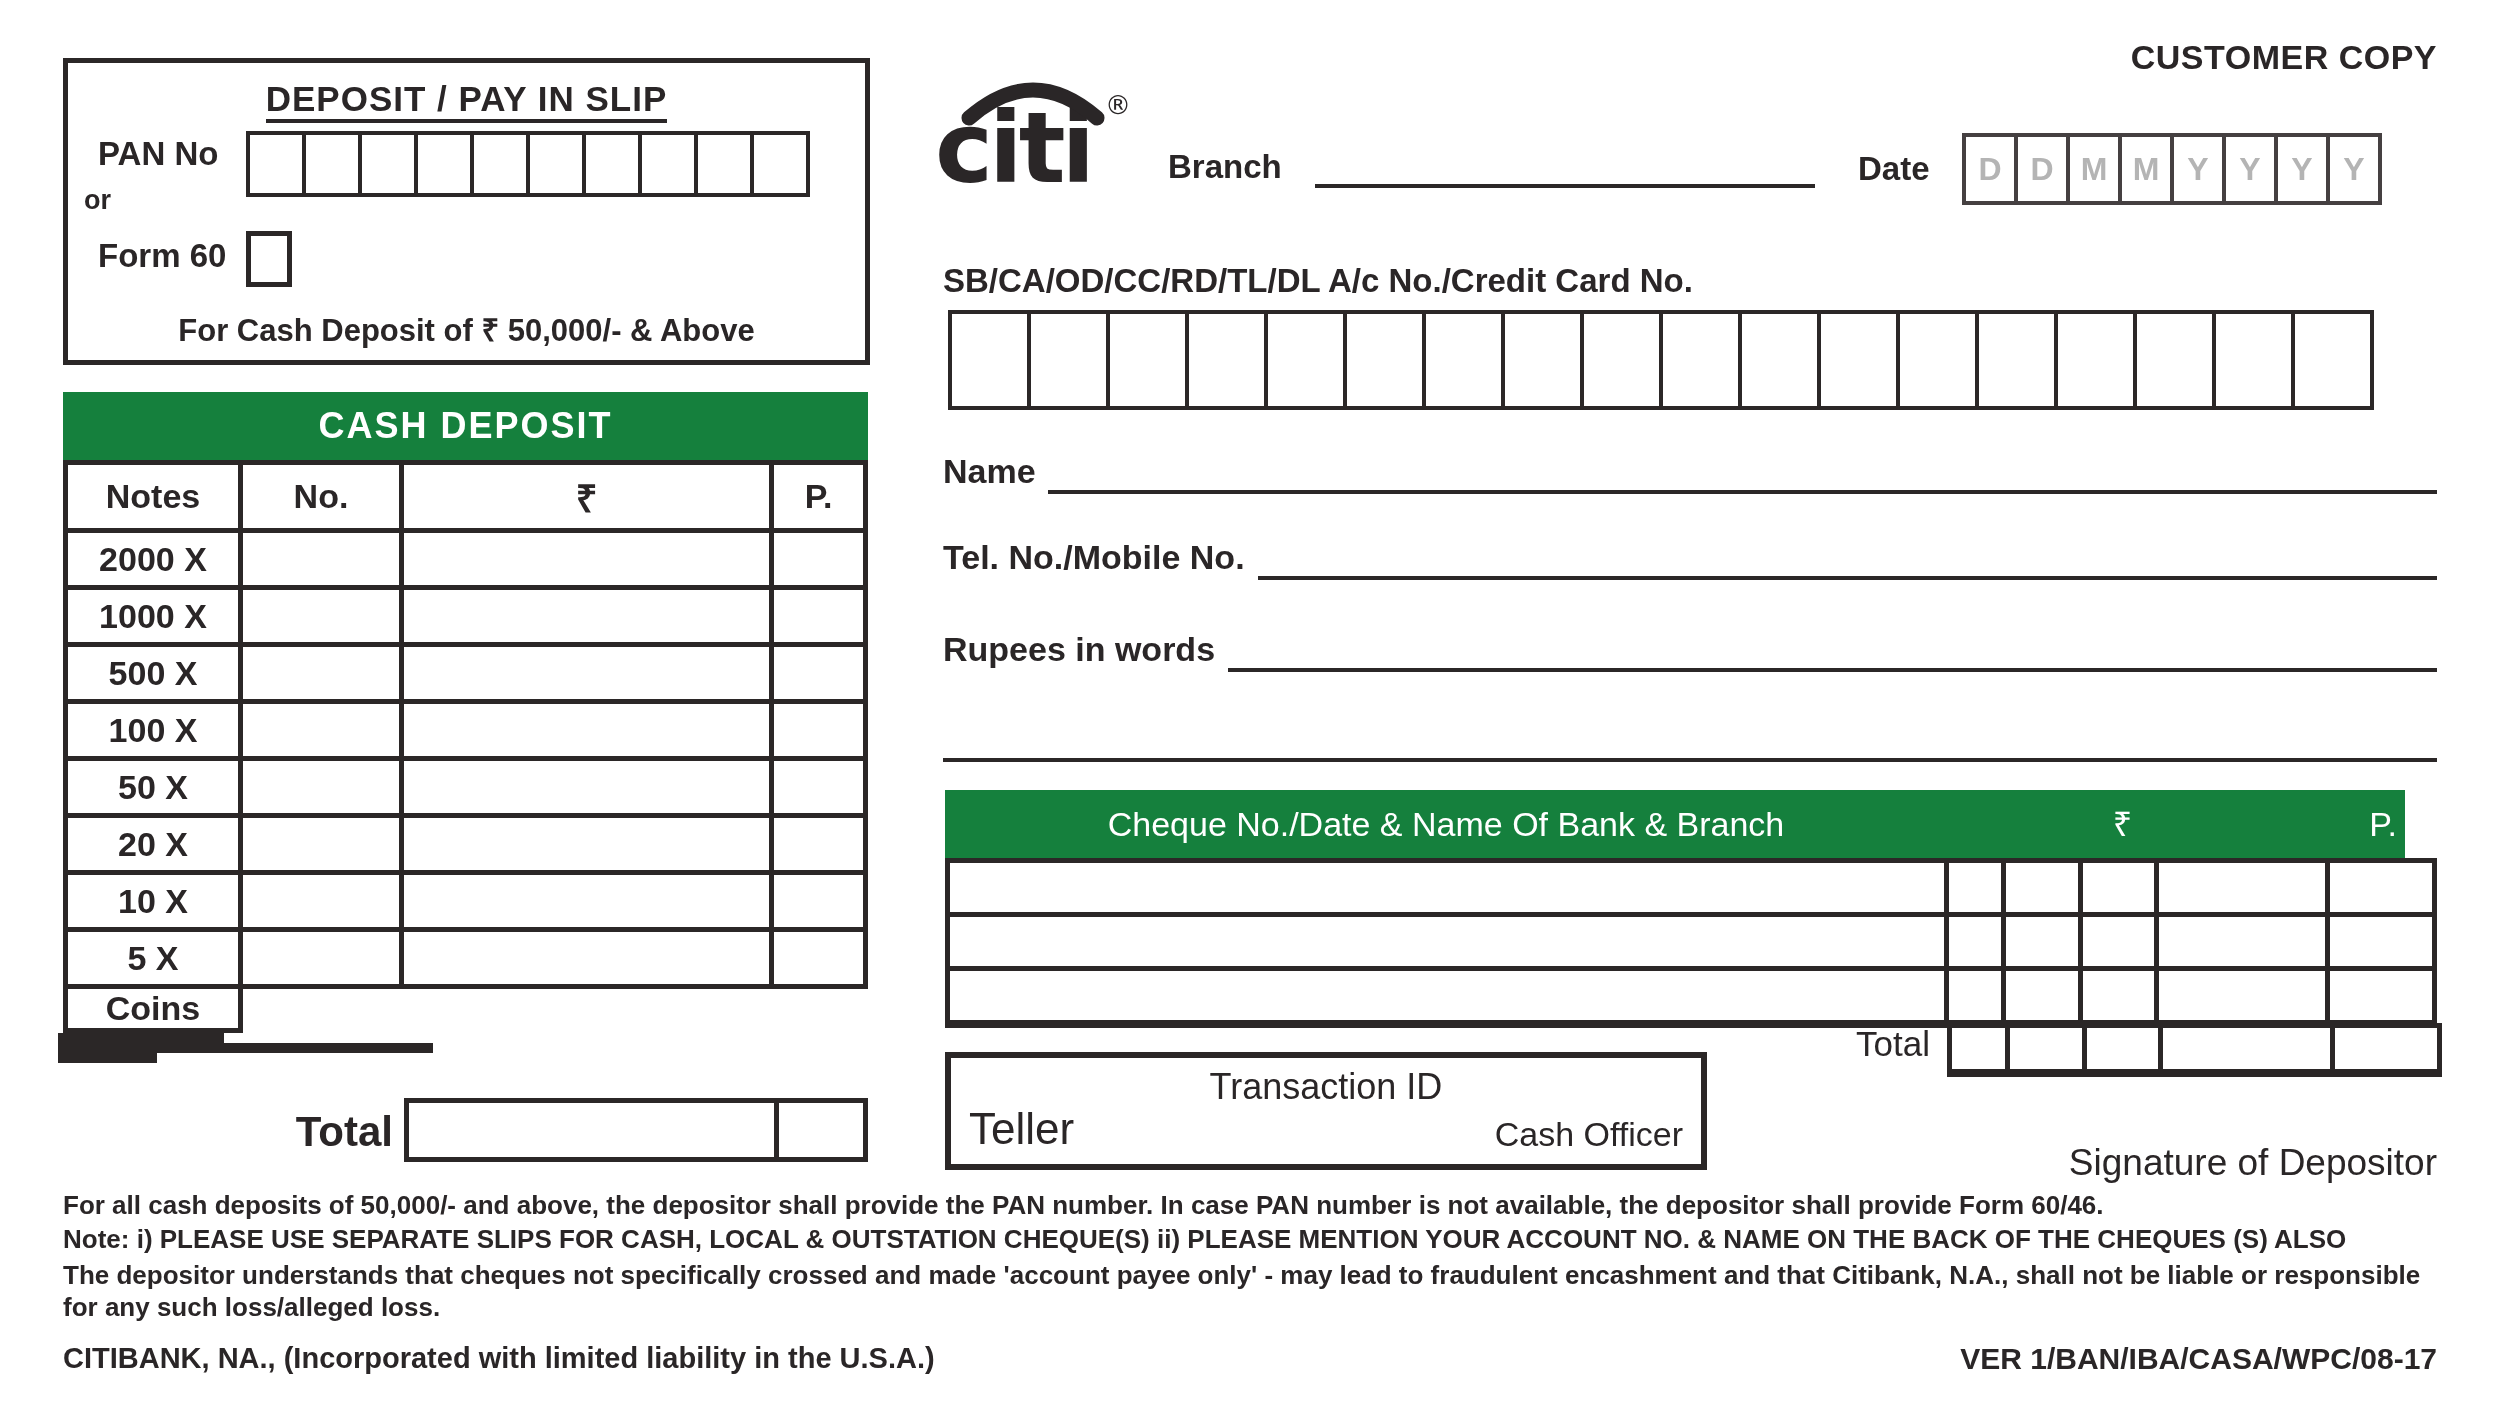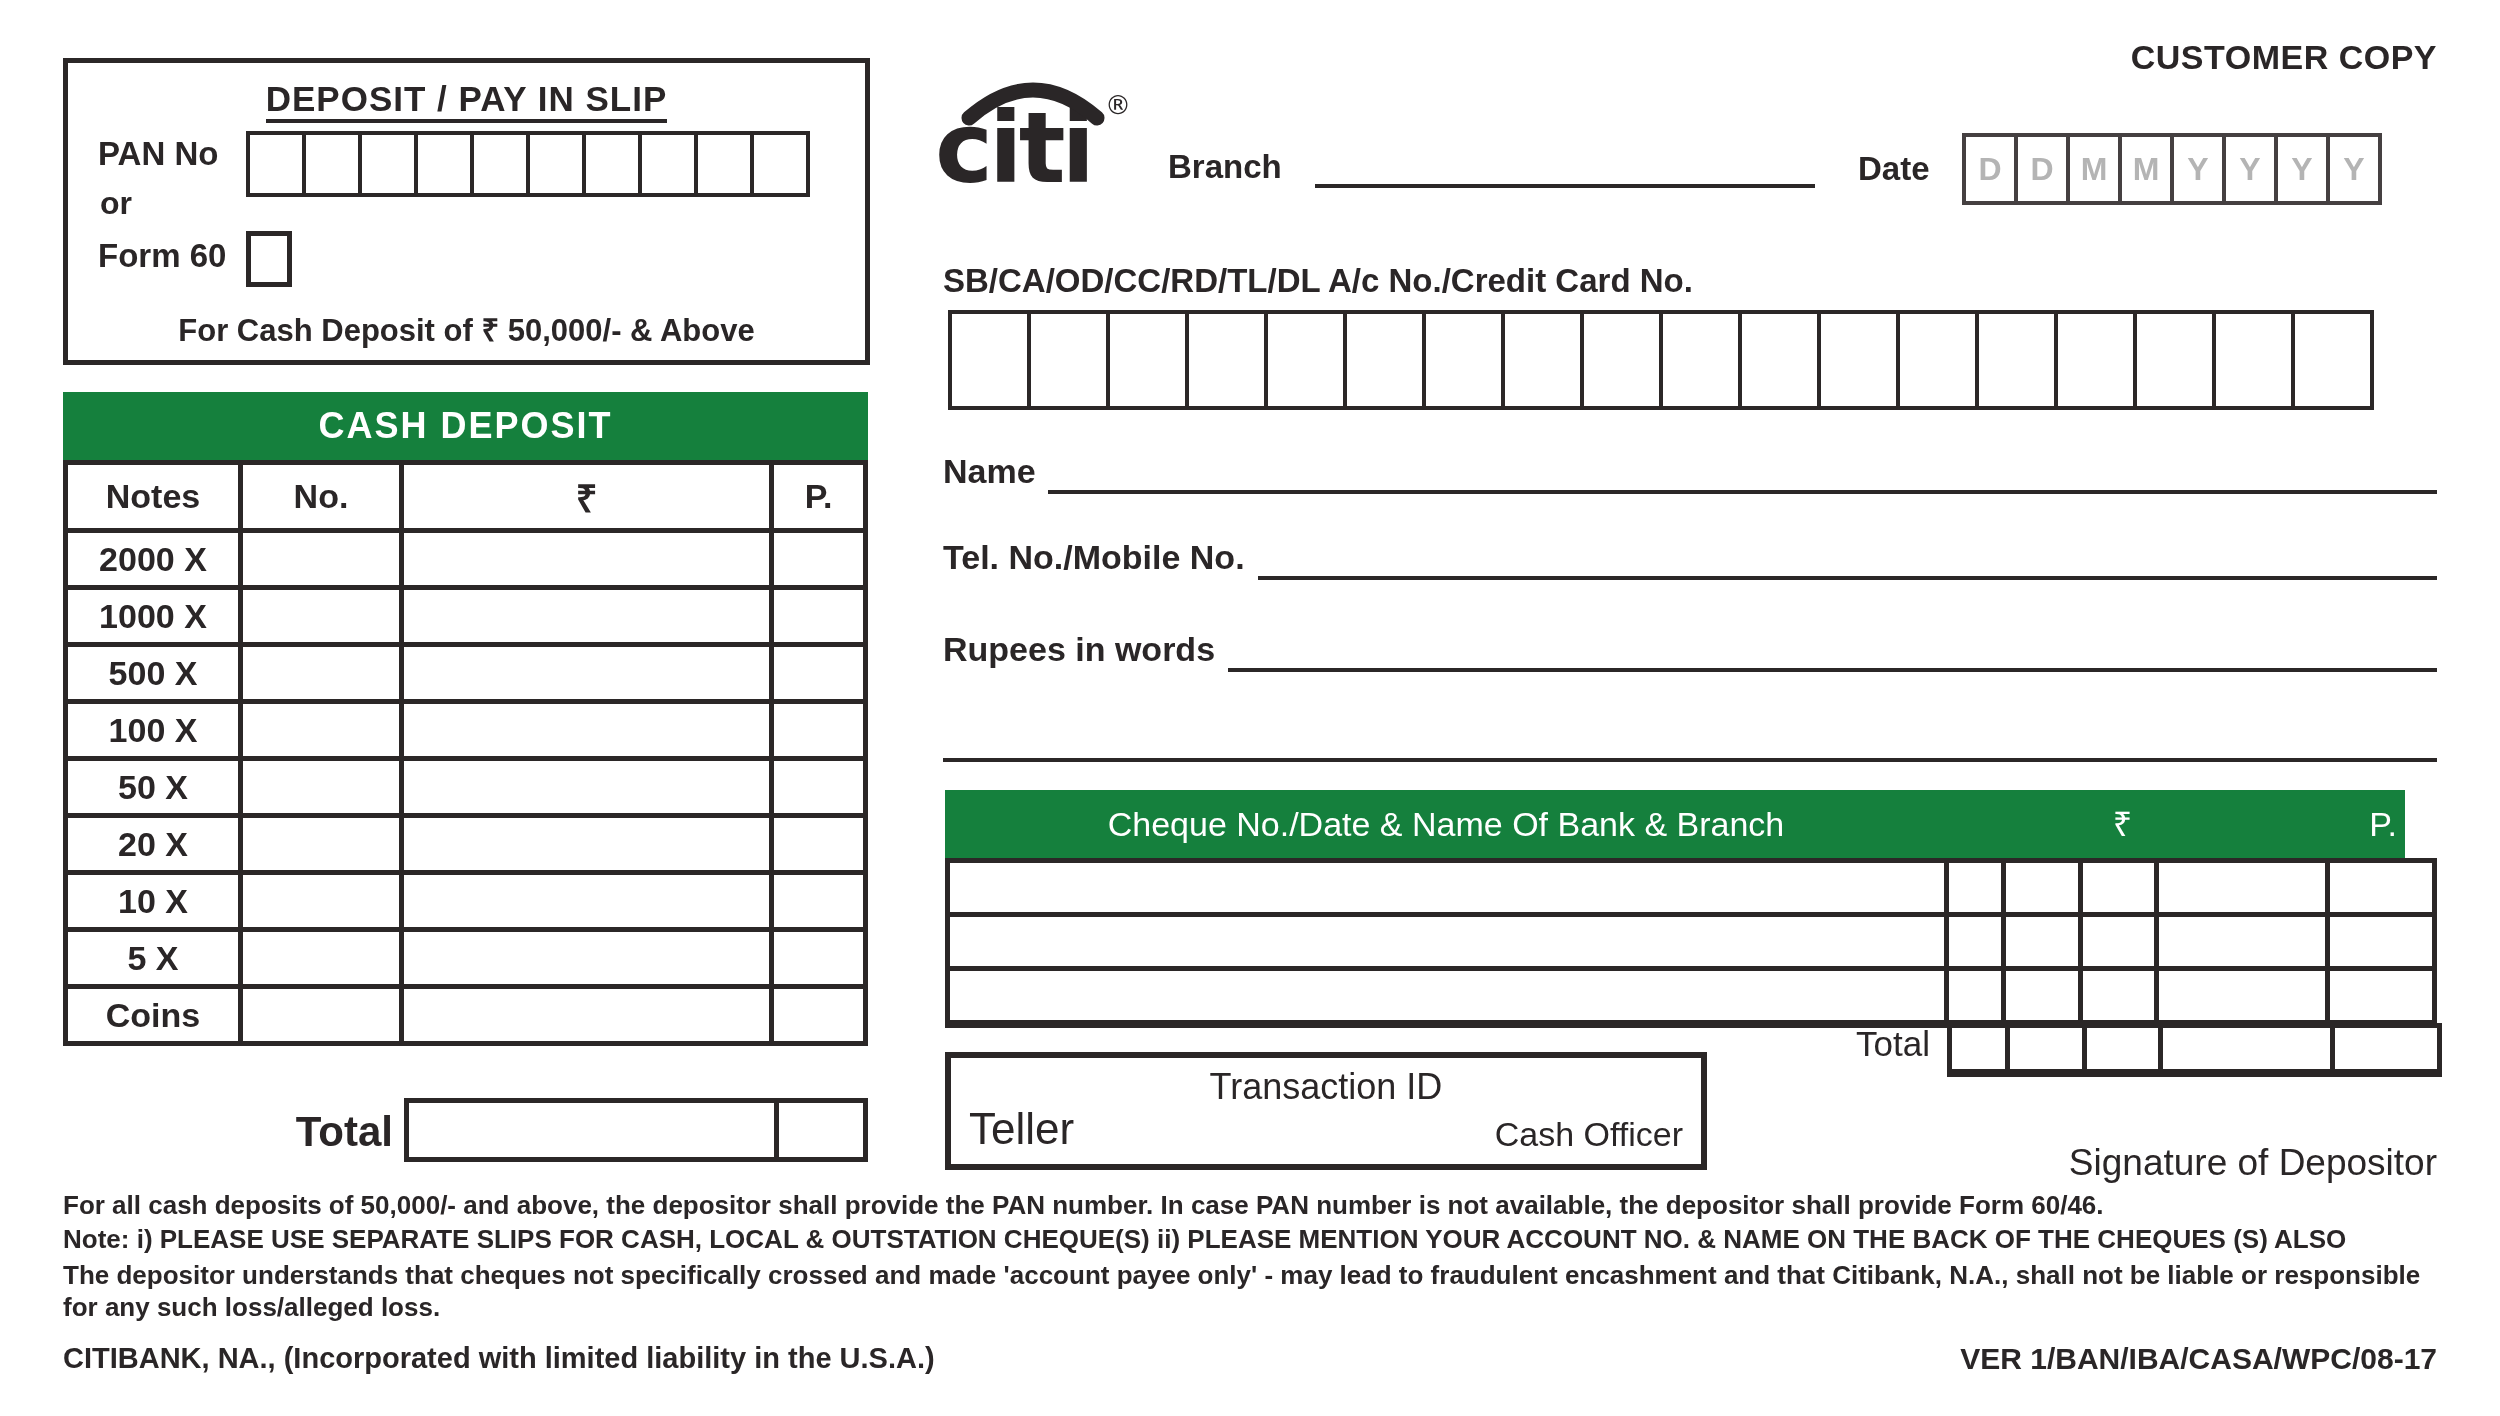--- a/index.html
+++ b/index.html
@@ -36,21 +36,21 @@
 </head>
 <body>
 
 <div id="page">
 
   <div class="bx" style="left:63px;top:58px;width:807px;height:307px;border-width:5px;">
     <div class="abs center" style="left:0;top:16px;width:100%;">
       <span style="display:inline-block;font-weight:700;font-size:35px;letter-spacing:1px;border-bottom:4px solid #2a2627;">DEPOSIT / PAY IN SLIP</span>
     </div>
     <div class="abs lbl nowrap" style="left:30px;top:72px;font-size:33px;">PAN No</div>
-    <div class="abs lbl nowrap" style="left:32px;top:122px;font-size:32px;">or</div>
+    <div class="abs lbl nowrap" style="left:16px;top:122px;font-size:27px;">or</div>
     <div class="abs lbl nowrap" style="left:30px;top:174px;font-size:33px;">Form 60</div>
     <div id="pan-cells" class="cellrow abs" style="left:178px;top:68px;">
         <div class="cell" style="width: 60px; height: 66px;"></div>
         <div class="cell" style="width: 60px; height: 66px;"></div>
         <div class="cell" style="width: 60px; height: 66px;"></div>
         <div class="cell" style="width: 60px; height: 66px;"></div>
         <div class="cell" style="width: 60px; height: 66px;"></div>
         <div class="cell" style="width: 60px; height: 66px;"></div>
         <div class="cell" style="width: 60px; height: 66px;"></div>
         <div class="cell" style="width: 60px; height: 66px;"></div>
@@ -113,21 +113,21 @@
           <div class="w-no"></div>
           <div class="w-rs"></div>
           <div class="w-p"></div>
         </div>
         <div class="crow m" style="height: 62px;">
           <div class="w-notes">5 X</div>
           <div class="w-no"></div>
           <div class="w-rs"></div>
           <div class="w-p"></div>
         </div>
-        <div class="crow m" style="height: 62px;">
+        <div class="crow m" style="height: 62px; flex-direction: column;">
           <div class="w-notes">Coins</div>
           <div class="w-no"></div>
           <div class="w-rs"></div>
           <div class="w-p"></div>
         </div>
       </div>
   </div>
   <div class="abs lbl" style="left:63px;top:1108px;width:330px;text-align:right;font-size:42px;">Total</div>
   <div class="bx" style="left:404px;top:1098px;width:375px;height:64px;"></div>
   <div class="bx" style="left:774px;top:1098px;width:94px;height:64px;"></div>

